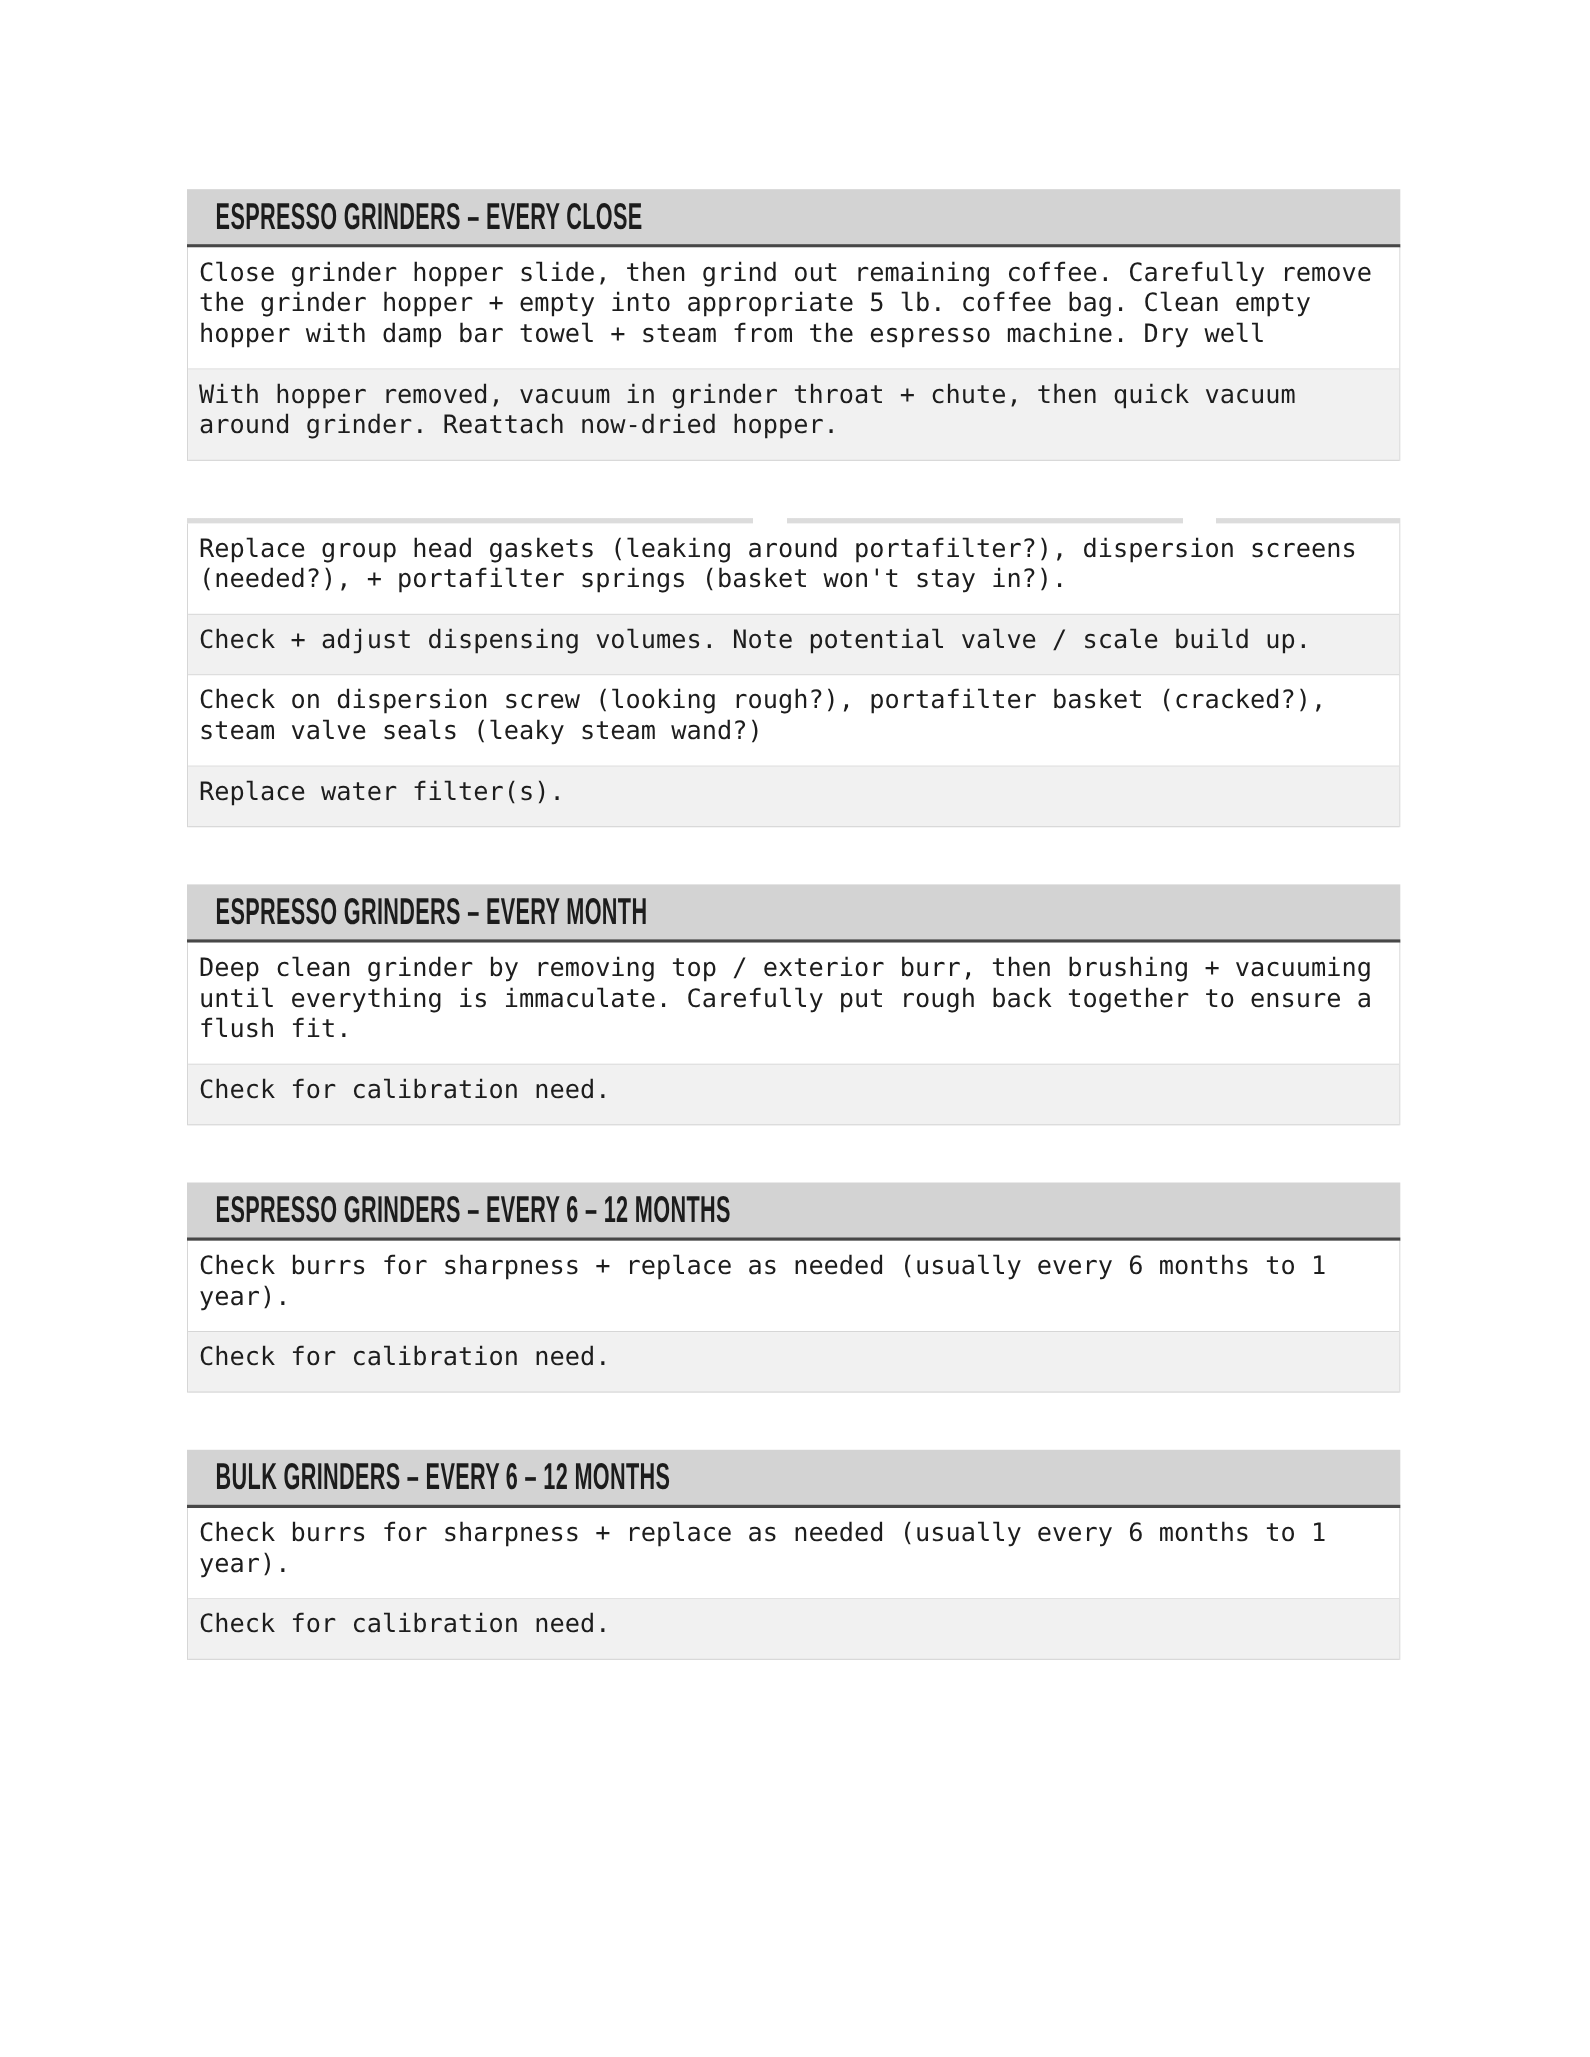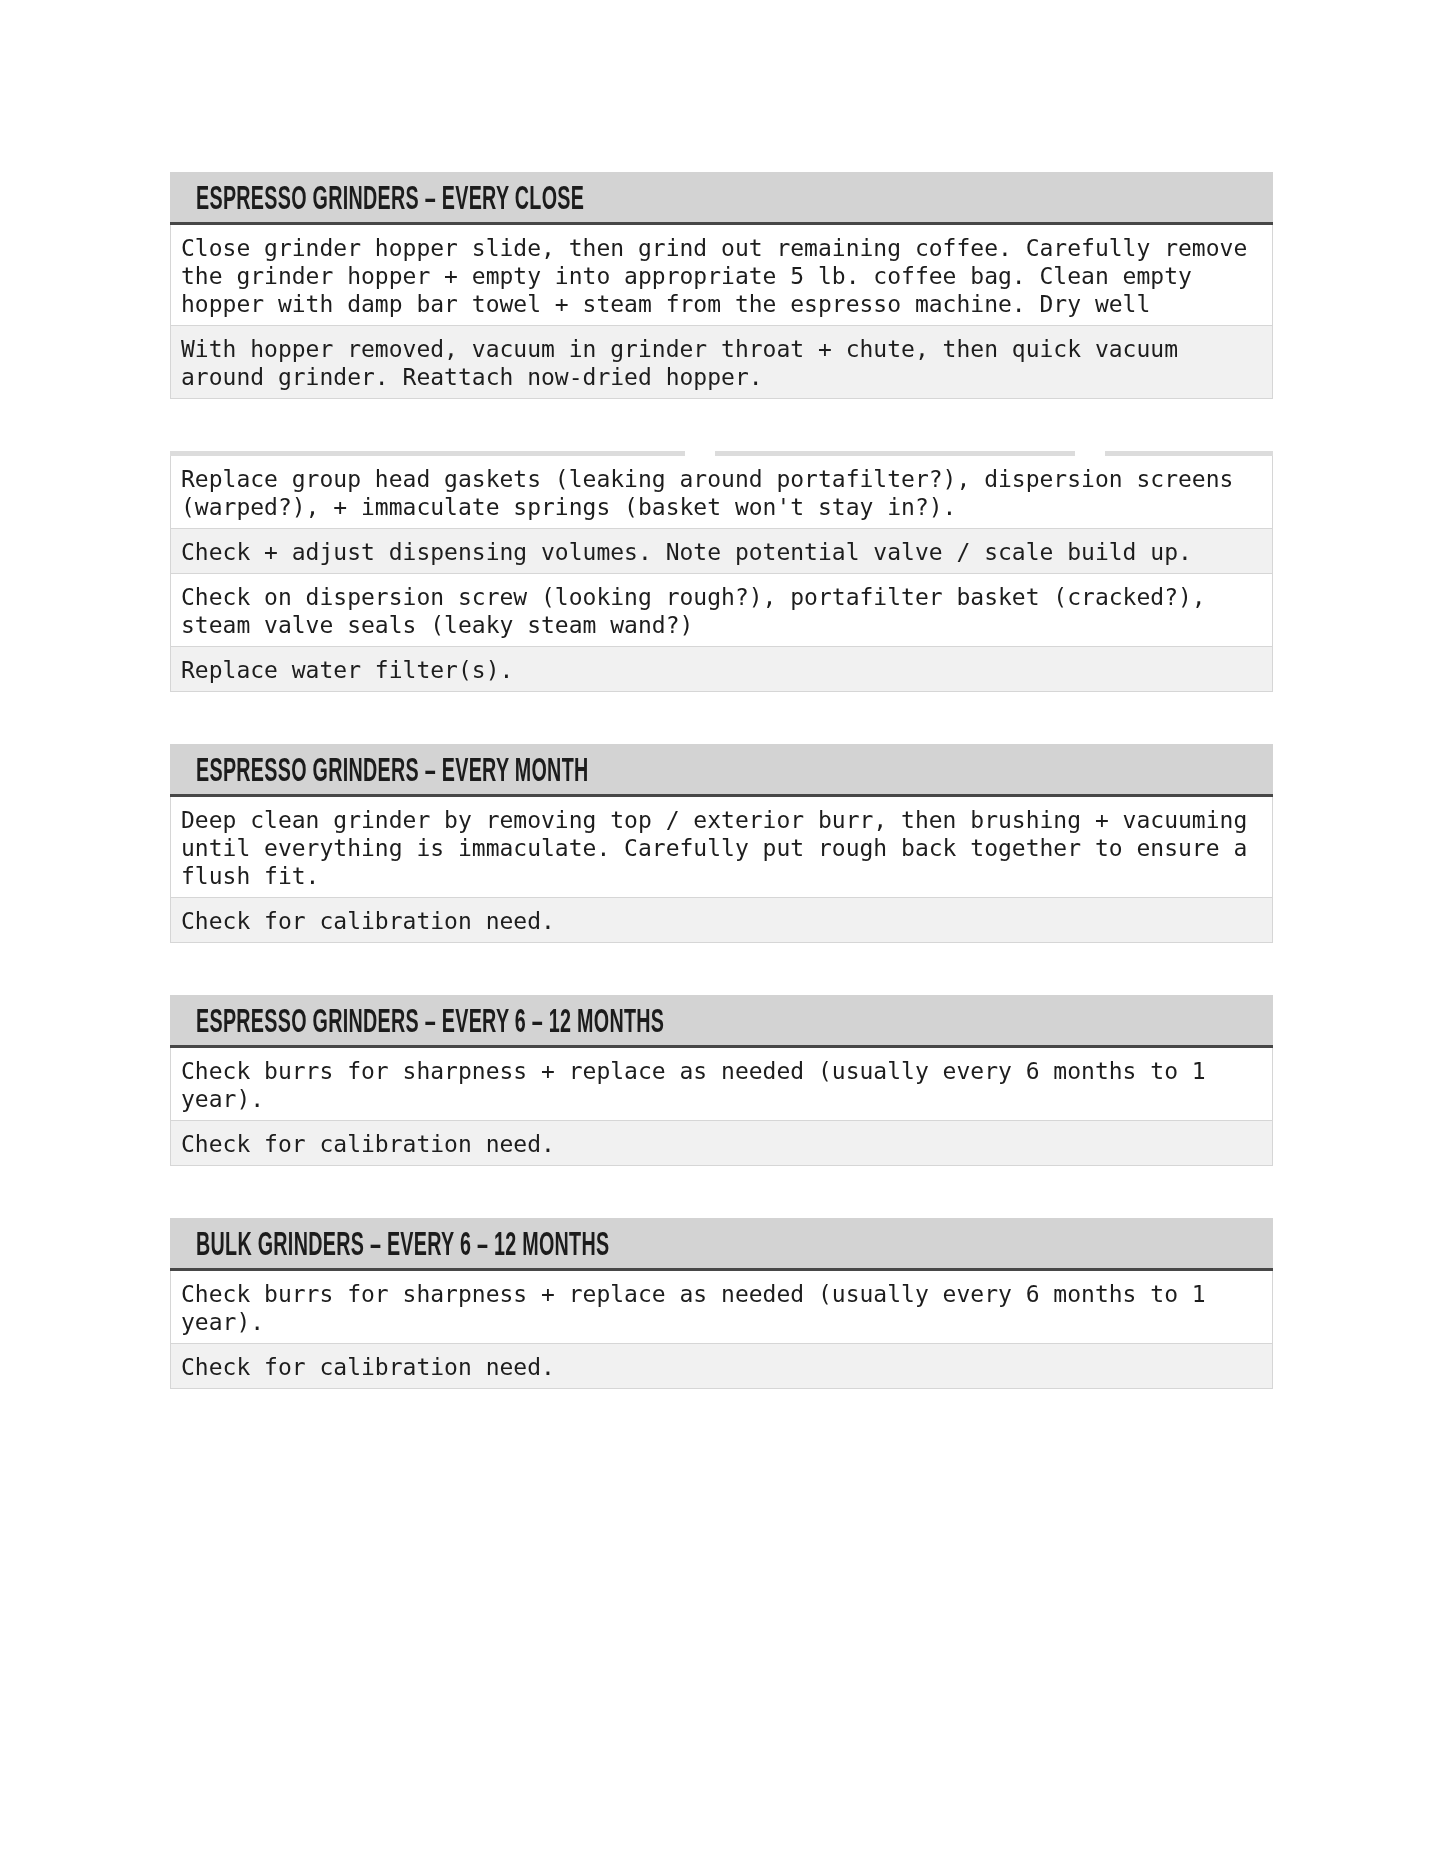--- a/index.html
+++ b/index.html
@@ -53,21 +53,21 @@
     transform: scaleX(0.58);
     transform-origin: 0 50%;
     letter-spacing: 0.5px;
   }
   .sec-body {
     border-left: 1px solid #d6d6d6;
     border-right: 1px solid #d6d6d6;
   }
   .task-row {
     background: #ffffff;
-    padding: 9px 21px 7px 10px;
+    padding: 9px 21px 17px 10px;
     font-size: 23px;
     line-height: 28px;
     border-bottom: 1px solid #d6d6d6;
   }
   .task-row:nth-child(even) { background: #f1f1f1; }
 </style>
 </head>
 <body>
 
 <div class="doc">
@@ -78,21 +78,21 @@
     </header>
     <div class="sec-body">
       <div class="task-row">Close grinder hopper slide, then grind out remaining coffee. Carefully remove the grinder hopper + empty into appropriate 5 lb. coffee bag. Clean empty hopper with damp bar towel + steam from the espresso machine. Dry well</div>
       <div class="task-row">With hopper removed, vacuum in grinder throat + chute, then quick vacuum around grinder. Reattach now-dried hopper.</div>
     </div>
   </section>
 
   <section class="sec light-rule">
     <div class="light-strip"></div>
     <div class="sec-body">
-      <div class="task-row">Replace group head gaskets (leaking around portafilter?), dispersion screens (warped?), + immaculate springs (basket won't stay in?).</div>
+      <div class="task-row">Replace group head gaskets (leaking around portafilter?), dispersion screens (needed?), + portafilter springs (basket won't stay in?).</div>
       <div class="task-row">Check + adjust dispensing volumes. Note potential valve / scale build up.</div>
       <div class="task-row">Check on dispersion screw (looking rough?), portafilter basket (cracked?), steam valve seals (leaky steam wand?)</div>
       <div class="task-row">Replace water filter(s).</div>
     </div>
   </section>
 
   <section class="sec">
     <header class="sec-header">
       <span class="sec-title">ESPRESSO GRINDERS – EVERY MONTH</span>
     </header>

